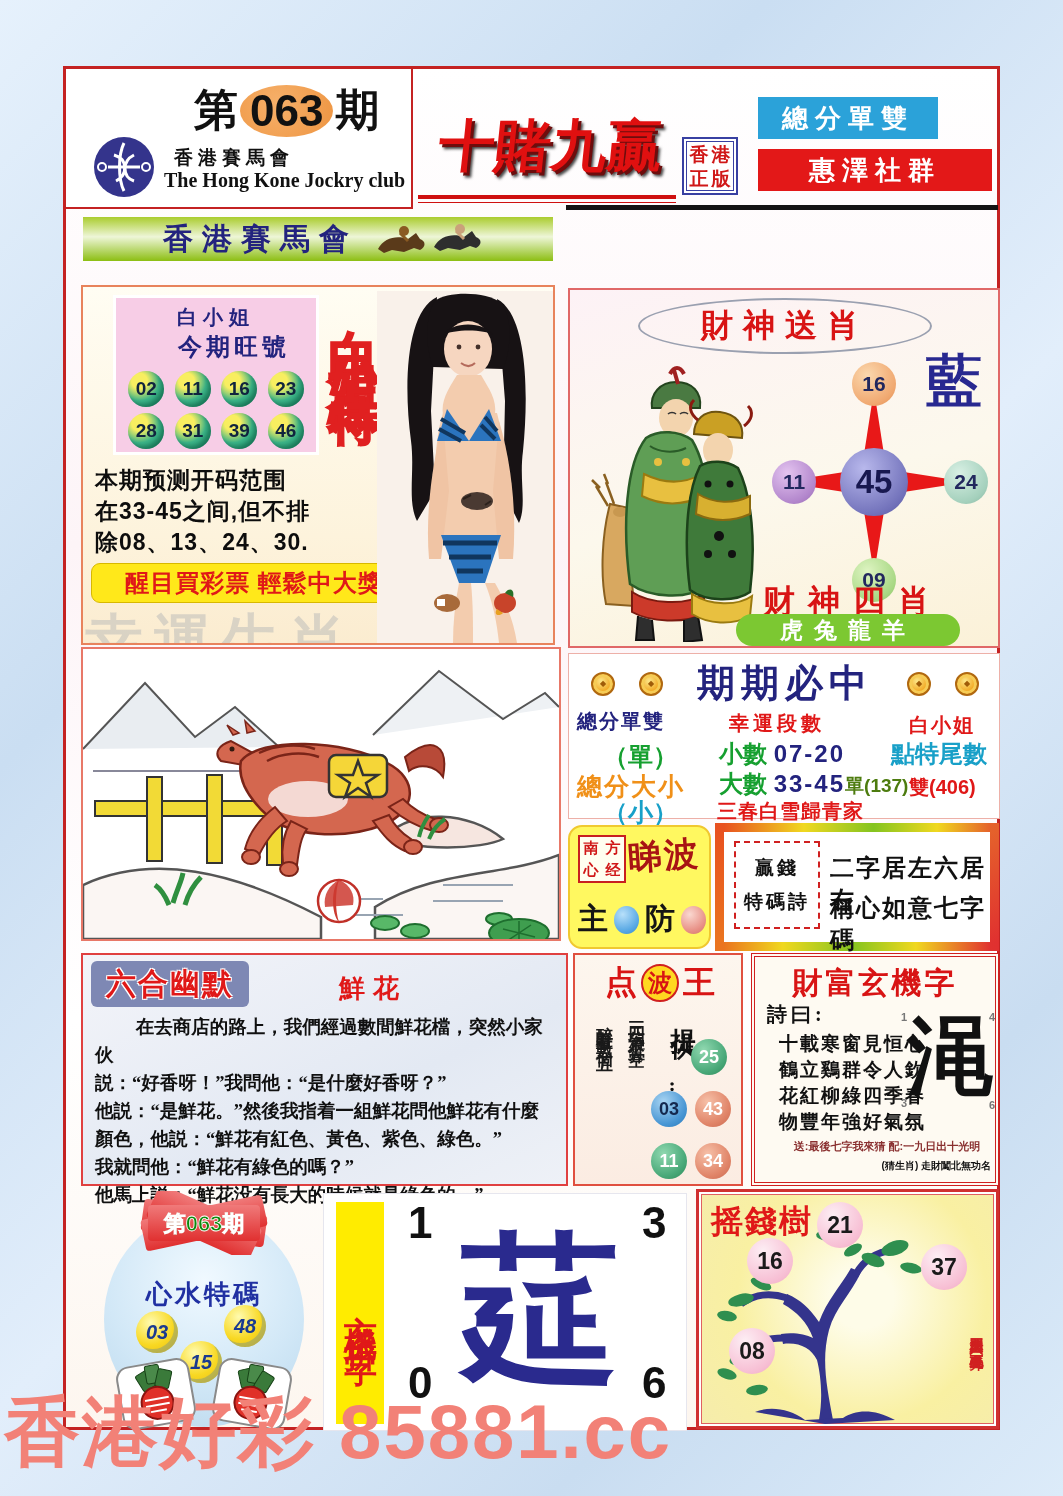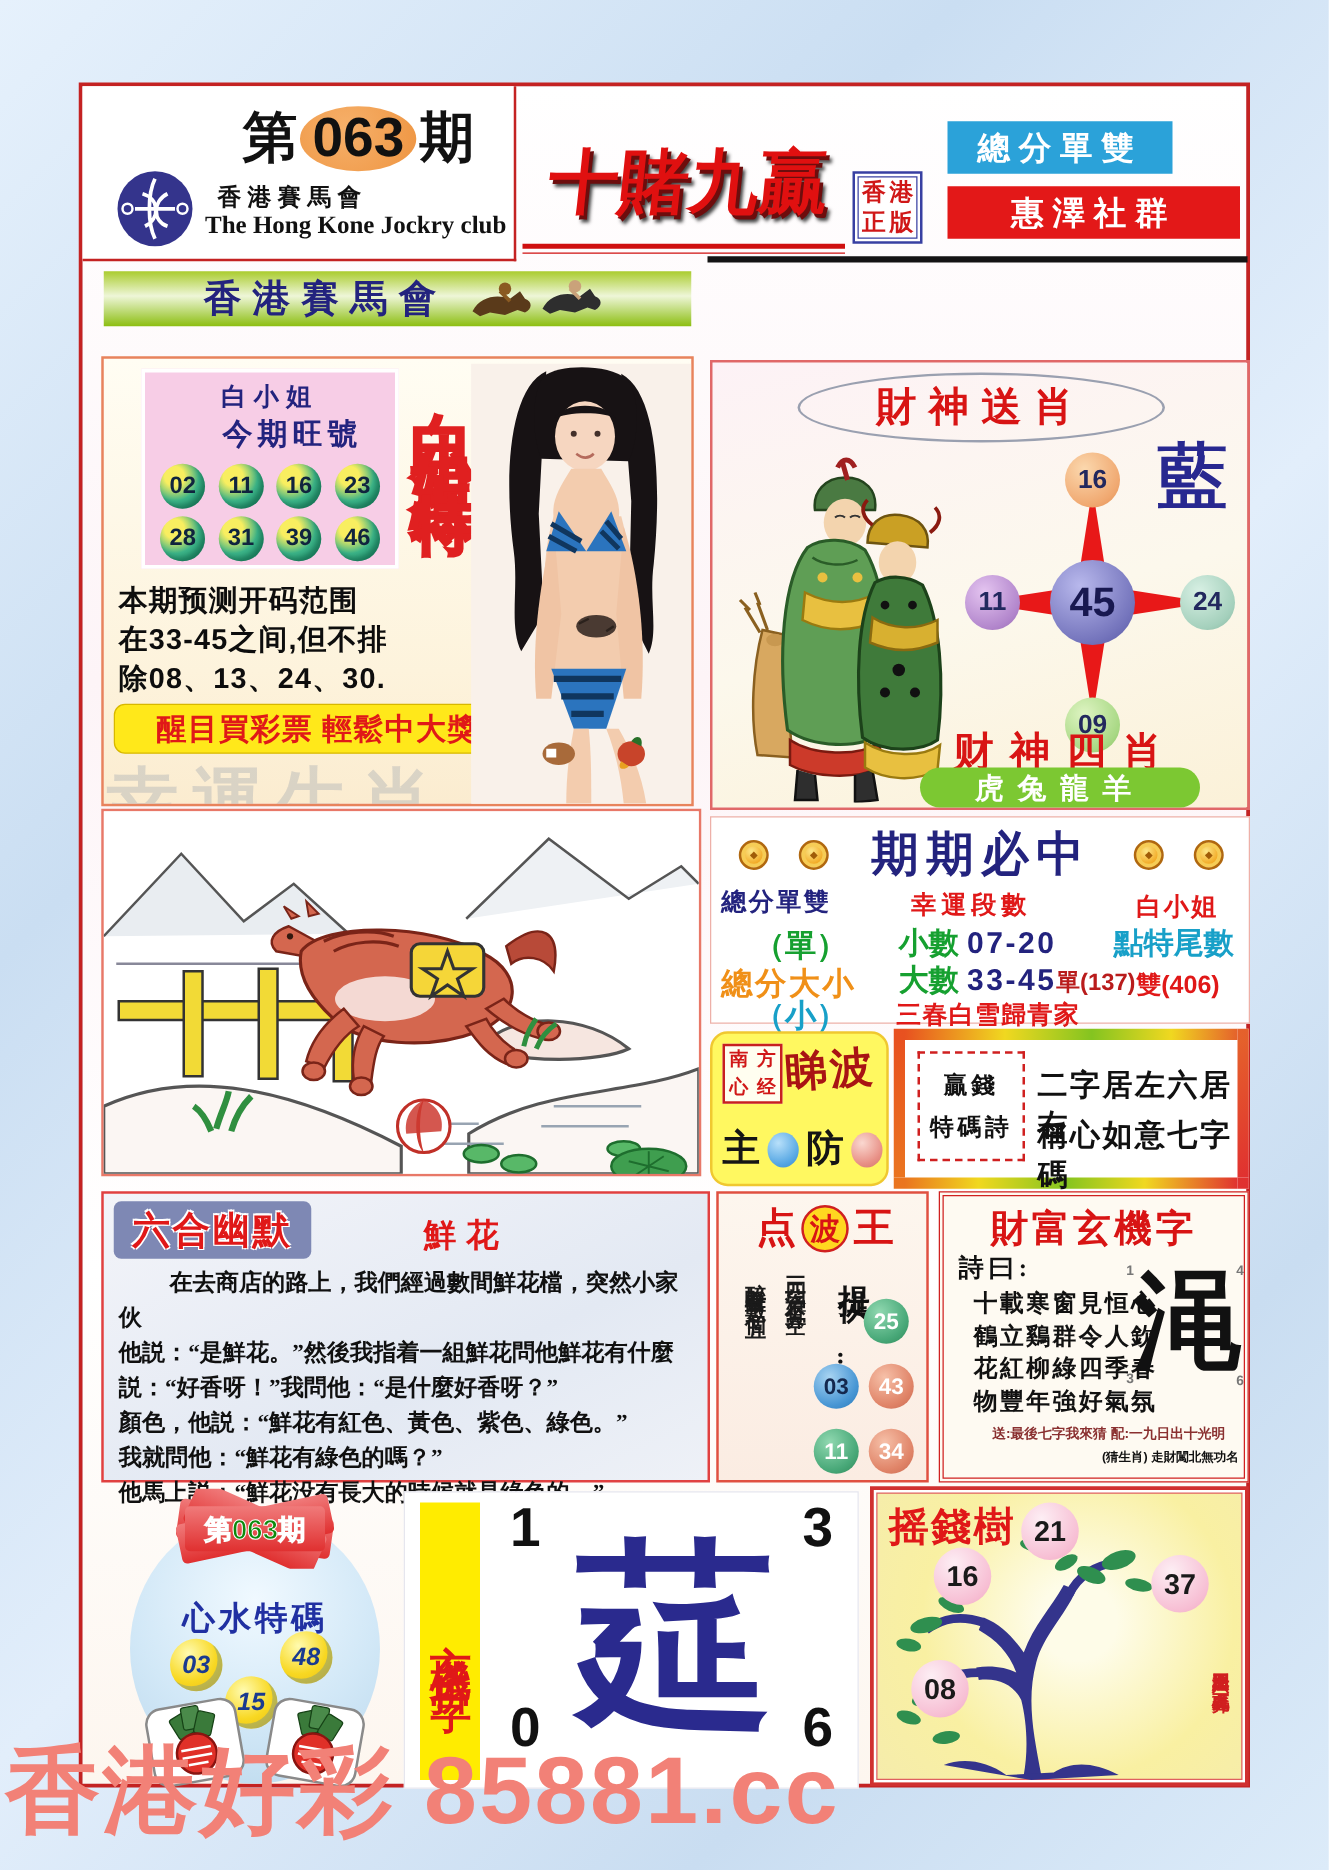--- a/index.html
+++ b/index.html
@@ -163,21 +163,21 @@
     font-size:8px; color:#a05c08; }
   .mw { position:absolute; font-weight:900; white-space:nowrap; }
   .mw-c1a { left:8px; top:54px; font-size:20px; color:#23237e; letter-spacing:2px; }
   .mw-c1b { left:34px; top:86px; font-size:25px; color:#16a030; }
   .mw-c1c { left:8px; top:116px; font-size:25px; color:#f09018; letter-spacing:2px; }
   .mw-c1d { left:34px; top:142px; font-size:25px; color:#18a0c8; }
   .mw-c2a { left:160px; top:56px; font-size:20px; color:#e01818; letter-spacing:4px; }
   .mw-c2b { left:150px; top:84px; font-size:24px; }
   .mw-c2c { left:150px; top:114px; font-size:24px; }
   .g { color:#16a030; } .nv { color:#23237e; letter-spacing:2px; }
-  .rd { color:#b91c1c; }
+  .rd { color:#4d7c0f; }
   .mw-odd { font-size:19px; }
   .mw-c2d { left:148px; top:144px; font-size:20px; color:#e01818; letter-spacing:1px; }
   .mw-c3a { left:340px; top:58px; font-size:20px; color:#e01818; letter-spacing:2px; }
   .mw-c3b { left:322px; top:84px; font-size:24px; color:#18a0c8; }
   .mw-c3c { left:340px; top:120px; font-size:20px; color:#e01818; }
 
   
   .south { left:502px; top:756px; width:143px; height:124px; background:#fff860;
     border:2px solid #f0c830; border-radius:14px; }
   .sc-box { left:8px; top:8px; width:48px; height:48px; border:2px solid #c82020; background:#fffef0;
@@ -384,22 +384,22 @@
       <ellipse cx="436" cy="284" rx="30" ry="14" fill="#3f9e4f" stroke="#1e6e2e" stroke-width="2"></ellipse>
       <path d="M436 272 L436 296 M420 280 L452 288 M424 292 L448 276" stroke="#1e6e2e" stroke-width="1.5"></path>
     </svg>
   </div>
 
   <div class="abs humor">
     <div class="abs humor-badge flexc">六合幽默</div>
     <div class="abs humor-title">鮮花</div>
     <div class="abs humor-body">
       <div class="indent">在去商店的路上，我們經過數間鮮花檔，突然小家伙</div>
+      <div>説：“好香呀！”我問他：“是什麼好香呀？”</div>
       <div>他説：“是鮮花。”然後我指着一組鮮花問他鮮花有什麼</div>
-      <div>説：“好香呀！”我問他：“是什麼好香呀？”</div>
       <div>顏色，他説：“鮮花有紅色、黃色、紫色、綠色。”</div>
       <div>我就問他：“鮮花有綠色的嗎？”</div>
       <div>他馬上説：“鮮花没有長大的時候就是綠色的。”</div>
     </div>
   </div>
 
   <div class="abs heart">
     <div class="abs ho-oval"></div>
     <svg class="abs ho-burst" viewBox="0 0 160 64">
       <defs>

